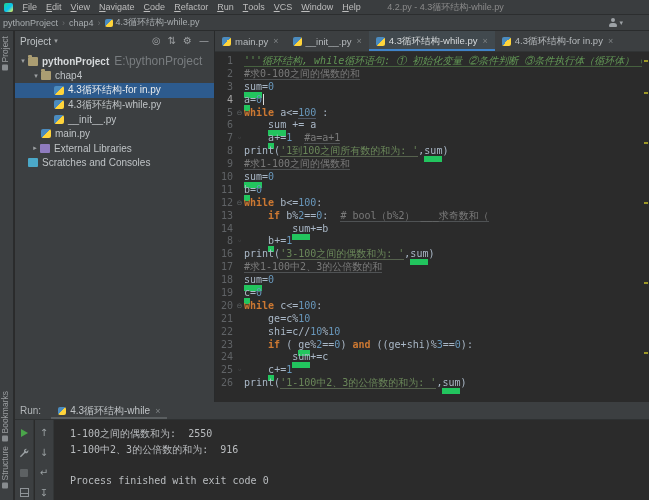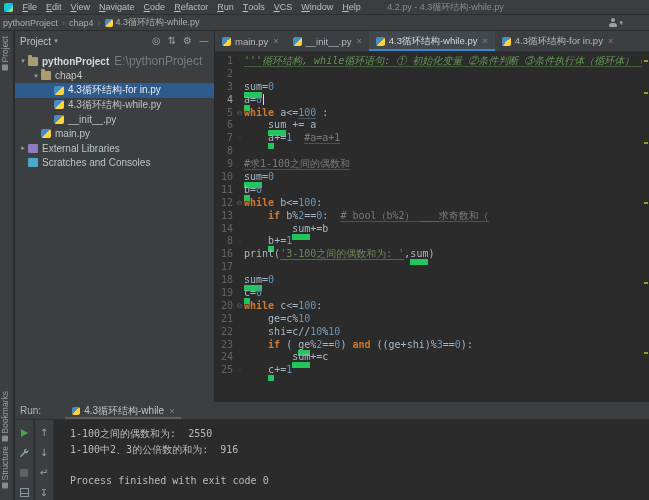--- a/index.html
+++ b/index.html
@@ -90,21 +90,21 @@
   .tok-op,.tok-id{color:#a9b7c6;}
   .tok-idu{color:#a9b7c6;border-bottom:6px solid #22c55e;}
   .caret{display:inline-block;width:1px;height:11px;background:#dcdcdc;vertical-align:text-bottom;margin-left:1px;}
   .error-stripe{position:absolute;right:0;top:21px;width:7px;bottom:0;background:#2b2b2b;}
   .stripe-mark{position:absolute;right:1px;width:4px;height:2px;background:#bbb529;opacity:.8;}
 
   
   .run-panel{position:absolute;left:15px;right:0;top:402px;bottom:0;background:#2b2b2b;z-index:3;}
   .run-header{height:18px;background:#3c3f41;border-bottom:1px solid #2e3132;display:flex;
               align-items:center;font-size:10px;color:#bfc3c6;}
-  .run-label{margin:0 24px 0 5px;color:#b0b4b7;}
+  .run-label{margin:0 10px 0 5px;color:#b0b4b7;}
   .run-tab{display:flex;align-items:center;gap:4px;height:100%;padding:0 7px;
            box-shadow:inset 0 -2px 0 #5a5e60;}
   .run-body{position:absolute;left:0;right:0;top:18px;bottom:0;}
   .rb-col{position:absolute;top:0;bottom:0;width:19px;background:#3c3f41;display:flex;
           flex-direction:column;align-items:center;padding-top:7px;gap:9px;}
   .rb-col-a{left:0;border-right:1px solid #333637;}
   .rb-col-b{left:20px;border-right:1px solid #333637;}
   .rb-btn{width:12px;height:11px;display:flex;align-items:center;justify-content:center;}
   .icon-play{width:0;height:0;border-left:7px solid var(--c-run-play,#4aa54a);
              border-top:4.5px solid transparent;border-bottom:4.5px solid transparent;}
@@ -203,21 +203,21 @@
         <div class="tree-row" style="padding-left: 29px;">
           <span class="tchev"></span>
           <span class="ticon python"></span>
           <span class="tlabel">__init__.py</span>
         </div>
         <div class="tree-row" style="padding-left: 16px;">
           <span class="tchev"></span>
           <span class="ticon python"></span>
           <span class="tlabel">main.py</span>
         </div>
-        <div class="tree-row" style="padding-left: 3px;">
+        <div class="tree-row" style="padding-left: 15px;">
           <span class="tchev">▸</span>
           <span class="ticon library"></span>
           <span class="tlabel">External Libraries</span>
         </div>
         <div class="tree-row" style="padding-left: 3px;">
           <span class="tchev"></span>
           <span class="ticon scratch"></span>
           <span class="tlabel">Scratches and Consoles</span>
         </div>
       </div>
@@ -241,44 +241,45 @@
           <span class="tab-close">×</span>
         </div>
         <div class="tab">
           <span class="pyicon"></span>
           <span class="tab-label">4.3循环结构-for in.py</span>
           <span class="tab-close">×</span>
         </div>
       </div>
     <div class="code">
         <div class="code-line"><span class="gutter">1</span><span class="fold"></span><span class="line-content"><span class="tok-doc">'''循环结构, while循环语句: ① 初始化变量 ②条件判断 ③条件执行体（循环体） ④改变变量'''</span></span></div>
-        <div class="code-line"><span class="gutter">2</span><span class="fold"></span></div>
+        <div class="code-line"><span class="gutter">2</span><span class="fold"></span><span class="line-content"><span class="tok-com">#求0-100之间的偶数的和</span></span></div>
         <div class="code-line"><span class="gutter">3</span><span class="fold"></span><span class="line-content"><span class="tok-idu">sum</span><span class="tok-op">=</span><span class="tok-num">0</span></span></div>
         <div class="code-line"><span class="gutter active">4</span><span class="fold"></span><span class="line-content"><span class="tok-idu">a</span><span class="tok-op">=</span><span class="tok-num">0</span><span class="caret"></span></span></div>
         <div class="code-line"><span class="gutter">5</span><span class="fold">⊖</span><span class="line-content"><span class="tok-kw">while </span><span class="tok-id">a</span><span class="tok-op">&lt;=</span><span class="tok-numu">100</span><span class="tok-op"> :</span></span></div>
         <div class="code-line"><span class="gutter">6</span><span class="fold"></span><span class="line-content"><span class="tok-op">    </span><span class="tok-idu">sum</span><span class="tok-op"> += </span><span class="tok-id">a</span></span></div>
         <div class="code-line"><span class="gutter">7</span><span class="fold">◦</span><span class="line-content"><span class="tok-op">    </span><span class="tok-idu">a</span><span class="tok-op">+=</span><span class="tok-num">1</span><span class="tok-op">  </span><span class="tok-com">#a=a+1</span></span></div>
-        <div class="code-line"><span class="gutter">8</span><span class="fold"></span></div>
+        <div class="code-line"><span class="gutter">8</span><span class="fold"></span><span class="line-content"><span class="tok-id">print</span><span class="tok-op">(</span><span class="tok-str">'1到100之间所有数的和为: '</span><span class="tok-op">,</span><span class="tok-idu">sum</span><span class="tok-op">)</span></span></div>
         <div class="code-line"><span class="gutter">9</span><span class="fold"></span><span class="line-content"><span class="tok-com">#求1-100之间的偶数和</span></span></div>
         <div class="code-line"><span class="gutter">10</span><span class="fold"></span><span class="line-content"><span class="tok-idu">sum</span><span class="tok-op">=</span><span class="tok-num">0</span></span></div>
         <div class="code-line"><span class="gutter">11</span><span class="fold"></span><span class="line-content"><span class="tok-idu">b</span><span class="tok-op">=</span><span class="tok-num">0</span></span></div>
         <div class="code-line"><span class="gutter">12</span><span class="fold">⊖</span><span class="line-content"><span class="tok-kw">while </span><span class="tok-id">b</span><span class="tok-op">&lt;=</span><span class="tok-num">100</span><span class="tok-op">:</span></span></div>
         <div class="code-line"><span class="gutter">13</span><span class="fold"></span><span class="line-content"><span class="tok-op">    </span><span class="tok-kw">if </span><span class="tok-id">b</span><span class="tok-op">%</span><span class="tok-num">2</span><span class="tok-op">==</span><span class="tok-num">0</span><span class="tok-op">:  </span><span class="tok-com"># bool（b%2） ___求奇数和（</span></span></div>
         <div class="code-line"><span class="gutter">14</span><span class="fold"></span><span class="line-content"><span class="tok-op">        </span><span class="tok-idu">sum</span><span class="tok-op">+=</span><span class="tok-id">b</span></span></div>
         <div class="code-line"><span class="gutter">8</span><span class="fold">◦</span><span class="line-content"><span class="tok-op">    </span><span class="tok-idu">b</span><span class="tok-op">+=</span><span class="tok-num">1</span></span></div>
         <div class="code-line"><span class="gutter">16</span><span class="fold"></span><span class="line-content"><span class="tok-id">print</span><span class="tok-op">(</span><span class="tok-str">'3-100之间的偶数和为: '</span><span class="tok-op">,</span><span class="tok-idu">sum</span><span class="tok-op">)</span></span></div>
-        <div class="code-line"><span class="gutter">17</span><span class="fold"></span></div>
+        <div class="code-line"><span class="gutter">17</span><span class="fold"></span><span class="line-content"><span class="tok-com">#求1-100中2、3的公倍数的和</span></span></div>
         <div class="code-line"><span class="gutter">18</span><span class="fold"></span><span class="line-content"><span class="tok-idu">sum</span><span class="tok-op">=</span><span class="tok-num">0</span></span></div>
         <div class="code-line"><span class="gutter">19</span><span class="fold"></span><span class="line-content"><span class="tok-idu">c</span><span class="tok-op">=</span><span class="tok-num">0</span></span></div>
         <div class="code-line"><span class="gutter">20</span><span class="fold">⊖</span><span class="line-content"><span class="tok-kw">while </span><span class="tok-id">c</span><span class="tok-op">&lt;=</span><span class="tok-num">100</span><span class="tok-op">:</span></span></div>
         <div class="code-line"><span class="gutter">21</span><span class="fold"></span><span class="line-content"><span class="tok-op">    </span><span class="tok-id">ge</span><span class="tok-op">=</span><span class="tok-id">c</span><span class="tok-op">%</span><span class="tok-num">10</span></span></div>
         <div class="code-line"><span class="gutter">22</span><span class="fold"></span><span class="line-content"><span class="tok-op">    </span><span class="tok-id">shi</span><span class="tok-op">=</span><span class="tok-id">c</span><span class="tok-op">//</span><span class="tok-num">10</span><span class="tok-op">%</span><span class="tok-num">10</span></span></div>
         <div class="code-line"><span class="gutter">23</span><span class="fold"></span><span class="line-content"><span class="tok-op">    </span><span class="tok-kw">if </span><span class="tok-op">( </span><span class="tok-idu">ge</span><span class="tok-op">%</span><span class="tok-num">2</span><span class="tok-op">==</span><span class="tok-num">0</span><span class="tok-op">) </span><span class="tok-kw">and</span><span class="tok-op"> ((</span><span class="tok-id">ge</span><span class="tok-op">+</span><span class="tok-id">shi</span><span class="tok-op">)%</span><span class="tok-num">3</span><span class="tok-op">==</span><span class="tok-num">0</span><span class="tok-op">):</span></span></div>
         <div class="code-line"><span class="gutter">24</span><span class="fold"></span><span class="line-content"><span class="tok-op">        </span><span class="tok-idu">sum</span><span class="tok-op">+=</span><span class="tok-id">c</span></span></div>
         <div class="code-line"><span class="gutter">25</span><span class="fold">◦</span><span class="line-content"><span class="tok-op">    </span><span class="tok-idu">c</span><span class="tok-op">+=</span><span class="tok-num">1</span></span></div>
+        <div class="code-line"><span class="gutter">26</span><span class="fold"></span><span class="line-content"><span class="tok-id">print</span><span class="tok-op">(</span><span class="tok-str">'1-100中2、3的公倍数的和为: '</span><span class="tok-op">,</span><span class="tok-idu">sum</span><span class="tok-op">)</span></span></div>
       </div>
     <div class="error-stripe">
       <span class="stripe-mark" style="top:8px"></span>
       <span class="stripe-mark" style="top:40px"></span>
       <span class="stripe-mark" style="top:90px"></span>
       <span class="stripe-mark" style="top:150px"></span>
       <span class="stripe-mark" style="top:230px"></span>
       <span class="stripe-mark" style="top:300px"></span>
     </div>
   </div>

